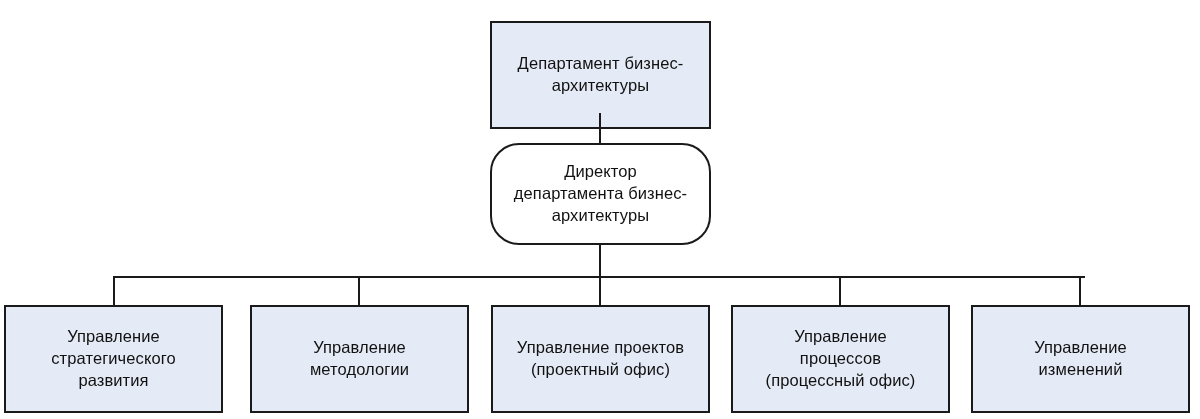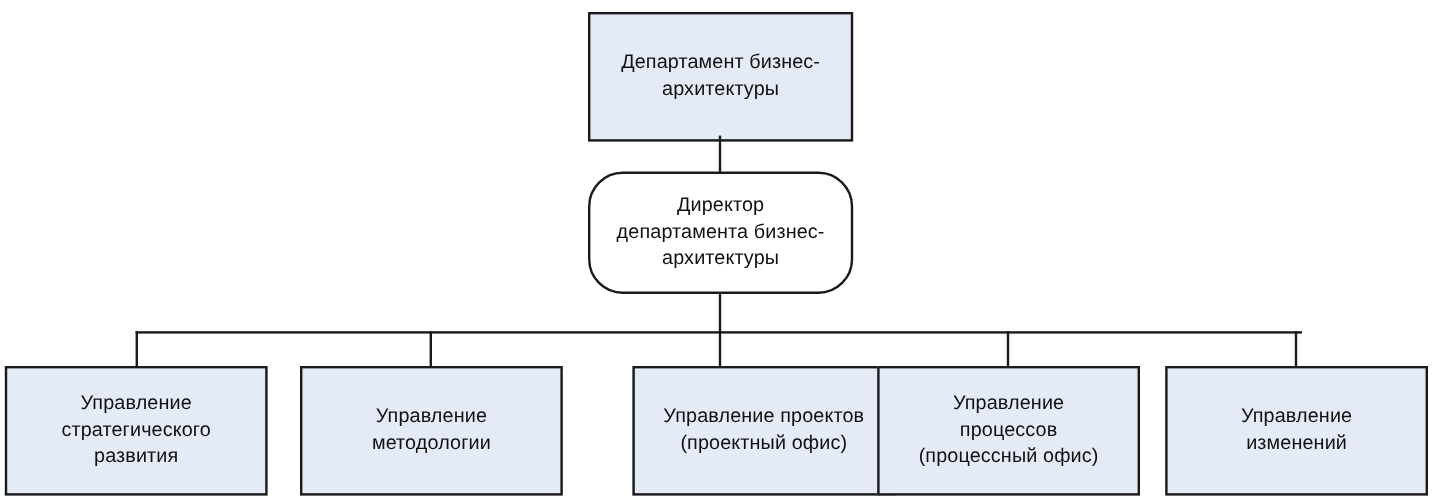--- a/index.html
+++ b/index.html
@@ -47,26 +47,26 @@
   }
   
   .conn {
     position: absolute;
     background: #1a1a1a;
   }
   .conn.v { width: 2px; }
   .conn.h { height: 2px; }
 
   
-  #node-root      { left: 490px; top: 10px;   width: 221px; height: 108px; }
+  #node-root      { left: 490px; top: 21px;   width: 221px; height: 108px; }
   #node-director  { left: 490px; top: 143px; width: 221px; height: 102px; border-radius: 29px; }
 
   #node-u1 { left: 4px;   top: 305px; width: 219px; height: 108px; }
   #node-u2 { left: 250px; top: 305px; width: 219px; height: 108px; }
-  #node-u3 { left: 491px; top: 305px; width: 219px; height: 108px; margin-left: 36px; }
+  #node-u3 { left: 491px; top: 305px; width: 219px; height: 108px; }
   #node-u4 { left: 731px; top: 305px; width: 219px; height: 108px; }
   #node-u5 { left: 971px; top: 305px; width: 219px; height: 108px; }
 
   
   #conn-root-director { left: 599px; top: 113px; height: 31px; }
   
   #conn-director-bus  { left: 599px; top: 245px; height: 33px; }
   
   #conn-bus { left: 113px; top: 276px; width: 972px; }
   

